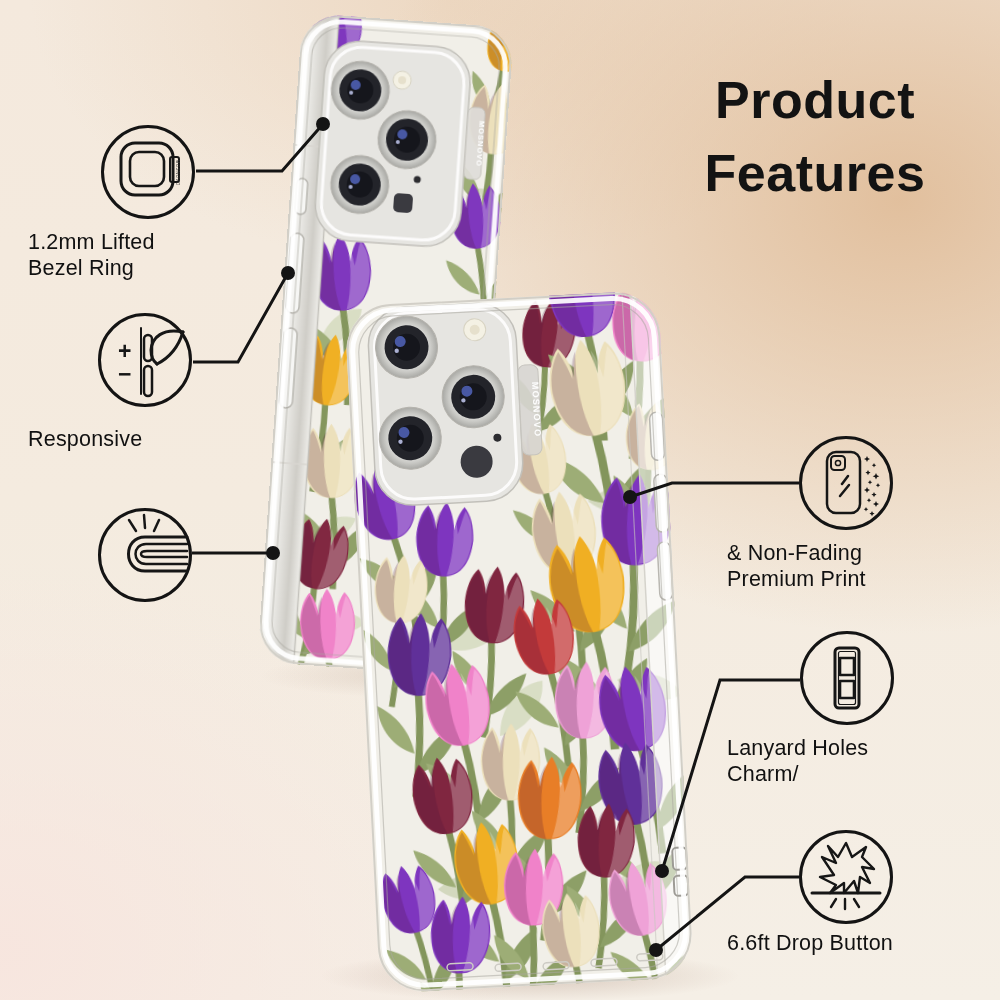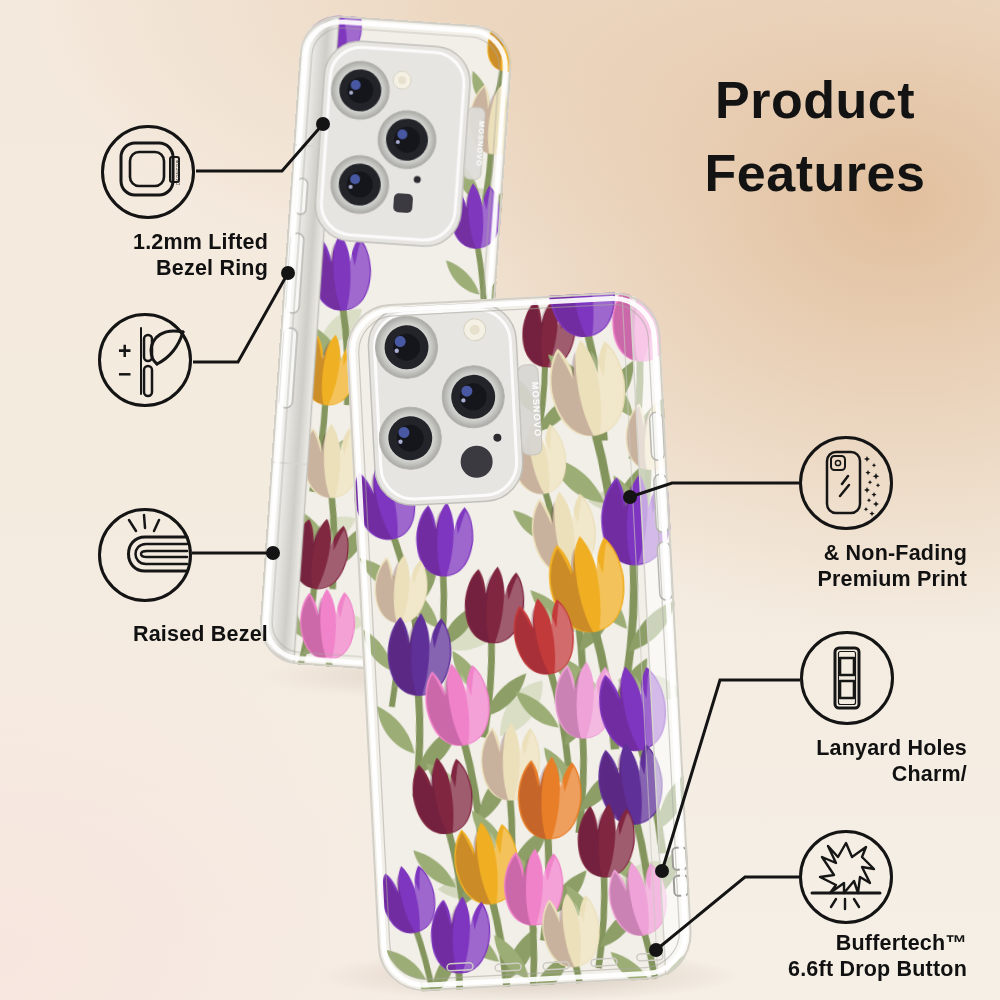--- a/index.html
+++ b/index.html
@@ -9,21 +9,21 @@
       radial-gradient(900px 700px at 90% 20%, rgba(222,184,146,0.85), rgba(222,184,146,0) 62%),
       radial-gradient(700px 450px at 45% 0%, rgba(228,196,162,0.45), rgba(228,196,162,0) 60%),
       radial-gradient(800px 600px at 0% 95%, rgba(247,229,222,0.95), rgba(247,229,222,0) 65%),
       linear-gradient(180deg,#f4e9dd 0%,#f4ebdf 50%,#f5efe6 100%);
   }
   .scene{position:absolute;left:0;top:0;}
   .callout{position:absolute;width:94px;height:94px;box-sizing:border-box;
     border:3px solid #141414;border-radius:50%;}
   .callout svg{position:absolute;left:0;top:0;width:88px;height:88px;}
   .icon-stroke{stroke:#161616;fill:none;stroke-linecap:round;stroke-linejoin:round;}
-  .label{position:absolute;text-align:right;font-weight:700;font-size:21.5px;
+  .label{position:absolute;text-align:left;font-weight:400;font-size:21.5px;
     line-height:26px;color:#111;letter-spacing:.2px;}
   .title{position:absolute;left:625px;top:64px;width:380px;text-align:center;
     font-weight:700;font-size:52px;line-height:73px;color:#131313;letter-spacing:.5px;}
   .tulip-stem{stroke:#7f9257;stroke-width:5;fill:none;}
   .tulip-leaf-l{fill:#9aab72;}
   .tulip-leaf-r{fill:#8a9c63;}
   .conn{stroke:#141414;stroke-width:3;fill:none;}
 </style>
 </head>
 <body>
@@ -276,34 +276,34 @@
       <text x="17" y="43" font-size="23" font-weight="700" fill="#161616">+</text>
       <text x="17" y="66" font-size="23" font-weight="700" fill="#161616">−</text>
       <line x1="40" y1="12" x2="40" y2="78" class="icon-stroke" stroke-width="2"></line>
       <rect x="43" y="19" width="8" height="26" rx="4" class="icon-stroke" stroke-width="2.5"></rect>
       <rect x="43" y="50" width="8" height="30" rx="4" class="icon-stroke" stroke-width="2.5"></rect>
       <path d="M82,16 C62,12 51,21 50,34 C50,41 52,45 56,48" class="icon-stroke" stroke-width="3"></path>
       <path d="M82,16 C77,32 68,42 56,48" class="icon-stroke" stroke-width="3"></path>
     </svg>
   </div>
   <div class="label" style="left:28px;top:426px;width:240px">
+    <div>Responsive</div>
   </div>
 
   <div class="callout" style="left:98px;top:508px">
     <svg viewBox="0 0 88 88">
       <path d="M28,9 L35,20" class="icon-stroke" stroke-width="2.5"></path>
       <path d="M43,4 L44,17" class="icon-stroke" stroke-width="2.5"></path>
       <path d="M58,9 L53,20" class="icon-stroke" stroke-width="2.5"></path>
       <path d="M86,26 H44 C22,26 22,60 44,60 H86" class="icon-stroke" stroke-width="3"></path>
       <path d="M86,33 H45 C31,33 31,53 45,53 H86" class="icon-stroke" stroke-width="2.5"></path>
       <path d="M86,40 H46 C38,40 38,46 46,46 H86" class="icon-stroke" stroke-width="2.5"></path>
     </svg>
   </div>
   <div class="label" style="left:28px;top:621px;width:240px">
-    <div>Raised Bezel</div>
   </div>
 
   <div class="callout" style="left:799px;top:436px">
     <svg viewBox="0 0 88 88">
       <rect x="25" y="13" width="33" height="61" rx="9" class="icon-stroke" stroke-width="2.5"></rect>
       <rect x="29" y="17" width="14" height="14" rx="3.5" class="icon-stroke" stroke-width="2"></rect>
       <circle cx="36" cy="24" r="2.6" class="icon-stroke" stroke-width="1.5"></circle>
       <path d="M40,45 L46,37" class="icon-stroke" stroke-width="2.5"></path>
       <path d="M38,57 L47,46" class="icon-stroke" stroke-width="2.5"></path>
       <g fill="#161616">
@@ -343,17 +343,16 @@
   <div class="callout" style="left:799px;top:830px">
     <svg viewBox="0 0 88 88">
       <line x1="10" y1="60" x2="78" y2="60" class="icon-stroke" stroke-width="3"></line>
       <path d="M26,13 L34,30 L20,24 L32,42 L18,44 L34,52 L28,60 L42,50 L42,60 L52,48 L56,60 L58,44 L68,50 L60,34 L72,36 L60,24 L64,14 L50,24 L44,10 L36,24 Z" class="icon-stroke" stroke-width="2.4"></path>
       <path d="M34,66 L29,74" class="icon-stroke" stroke-width="2.4"></path>
       <path d="M43,66 L43,76" class="icon-stroke" stroke-width="2.4"></path>
       <path d="M52,66 L57,74" class="icon-stroke" stroke-width="2.4"></path>
     </svg>
   </div>
   <div class="label" style="left:727px;top:930px;width:240px">
-    <div>Buffertech™</div>
     <div>6.6ft Drop Button</div>
   </div>
 
 </div>
 
 </body></html>

